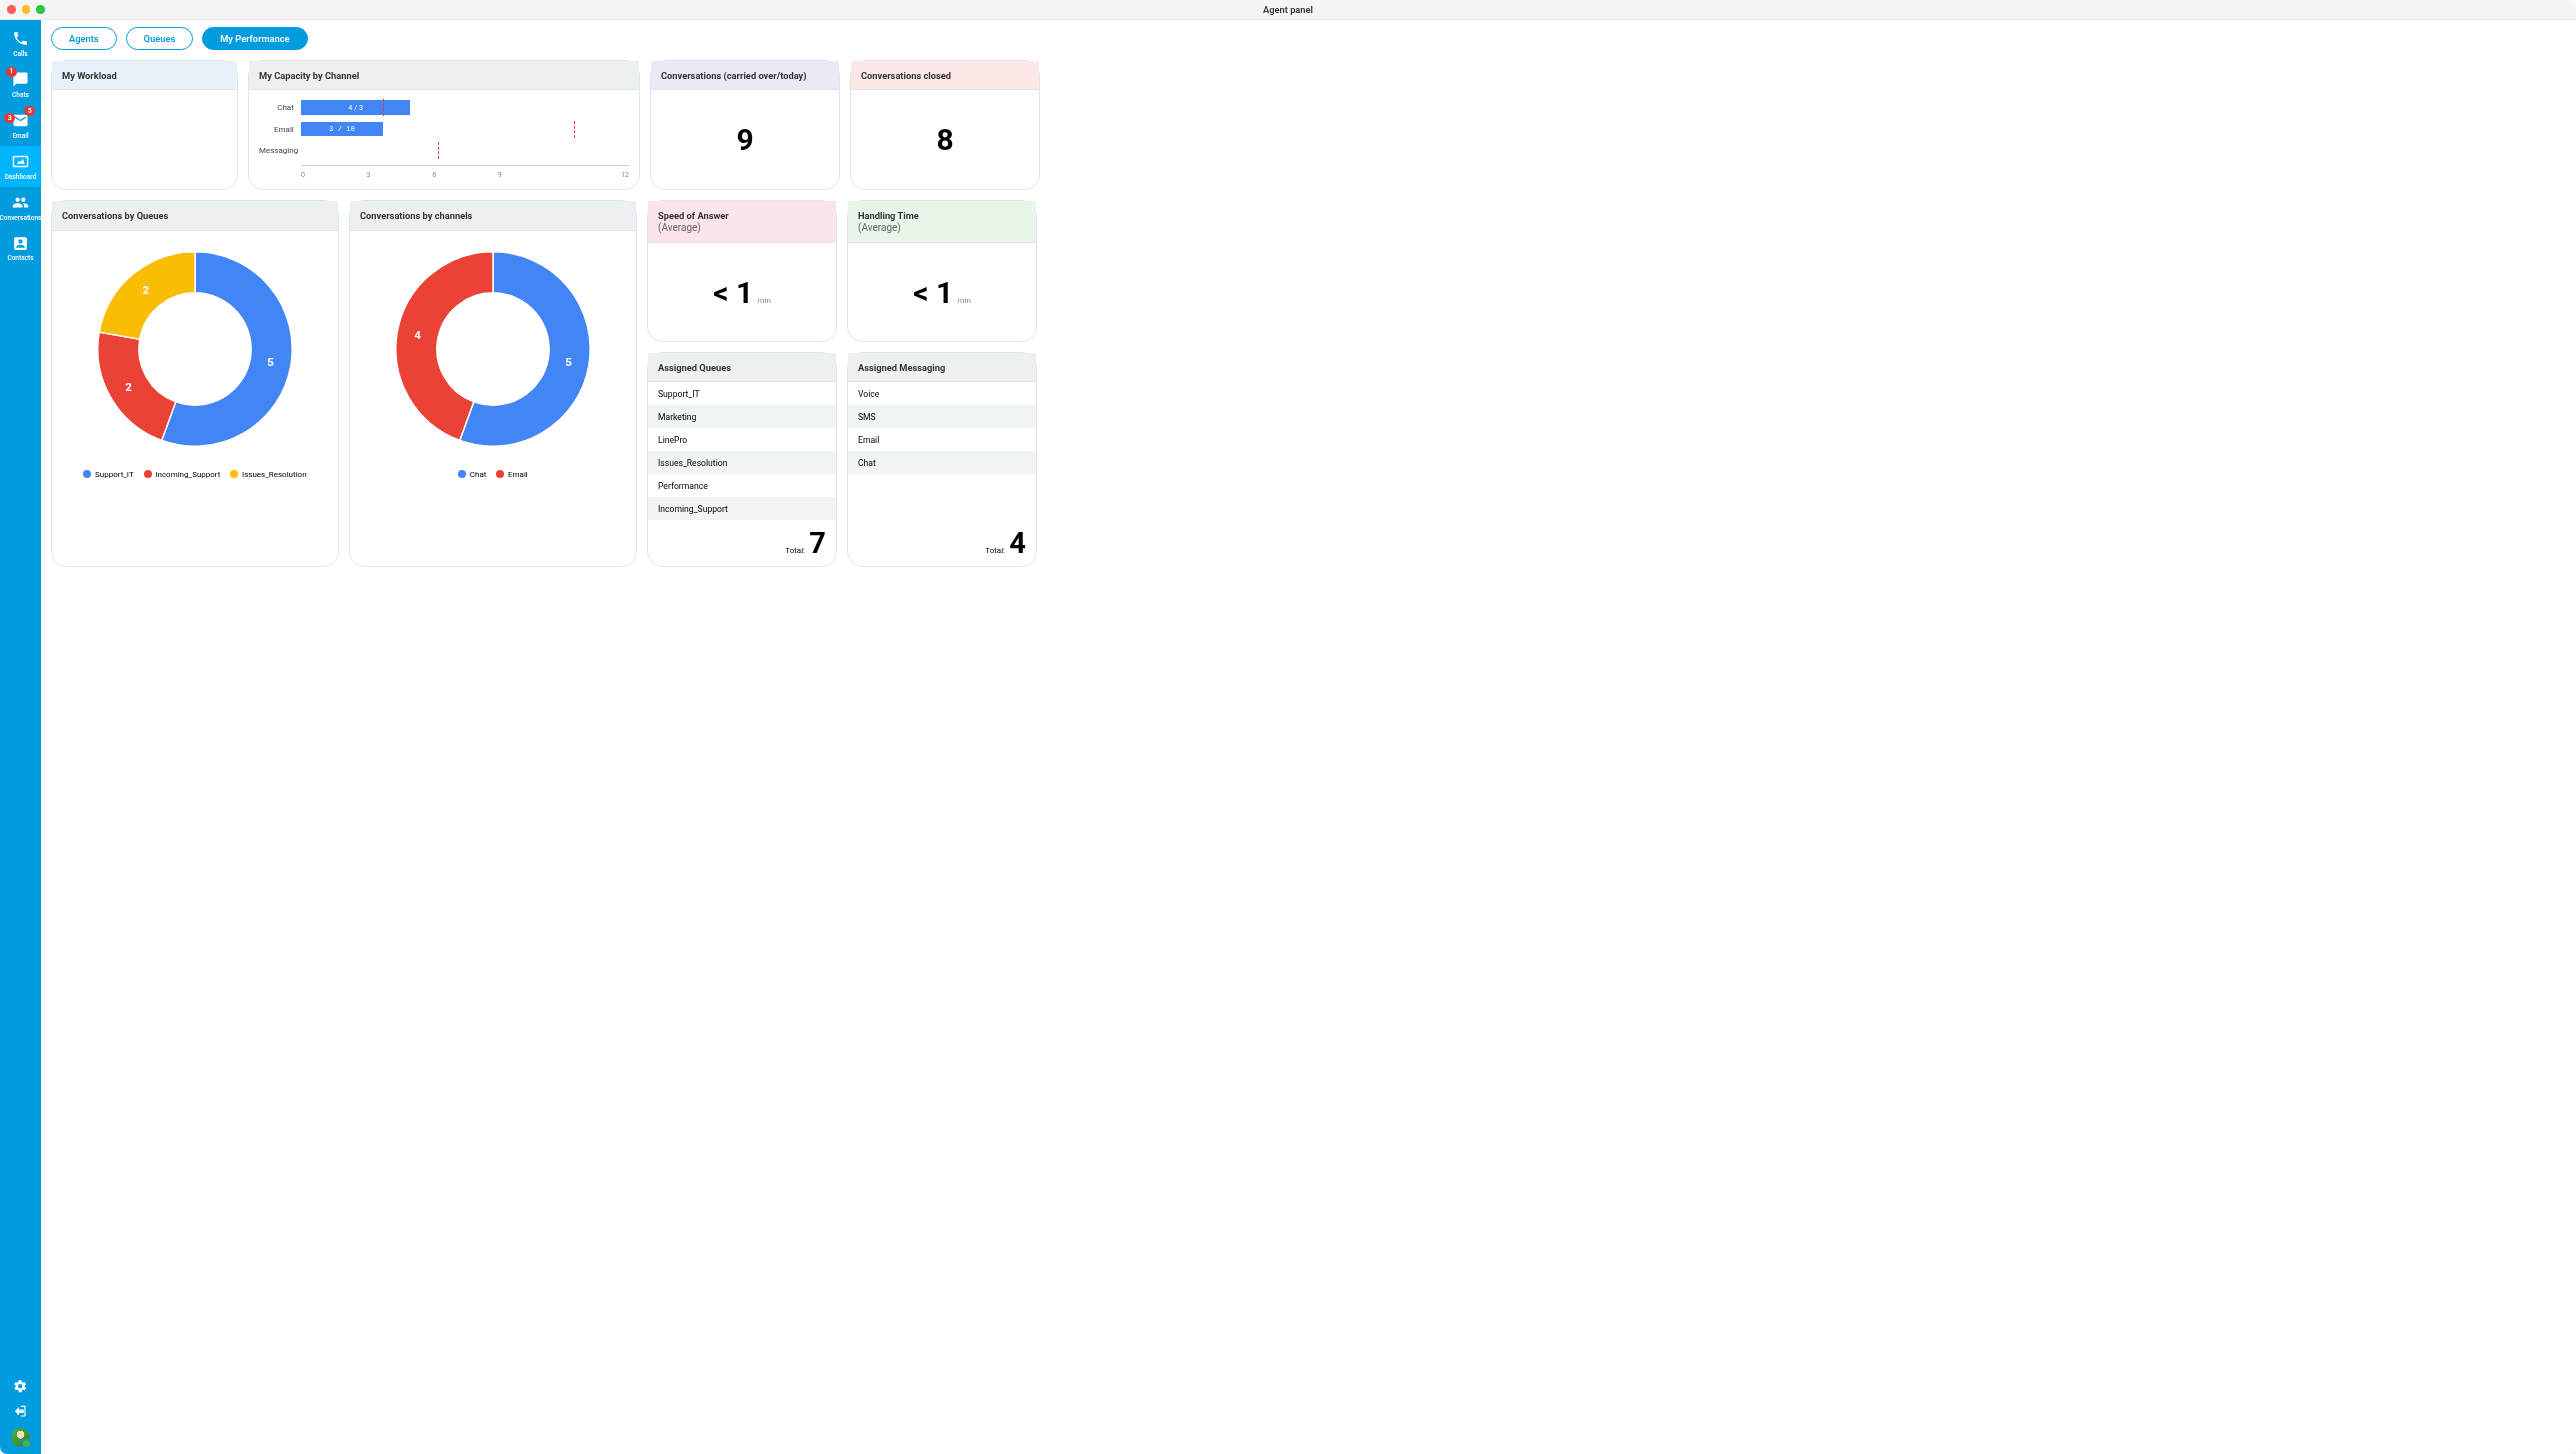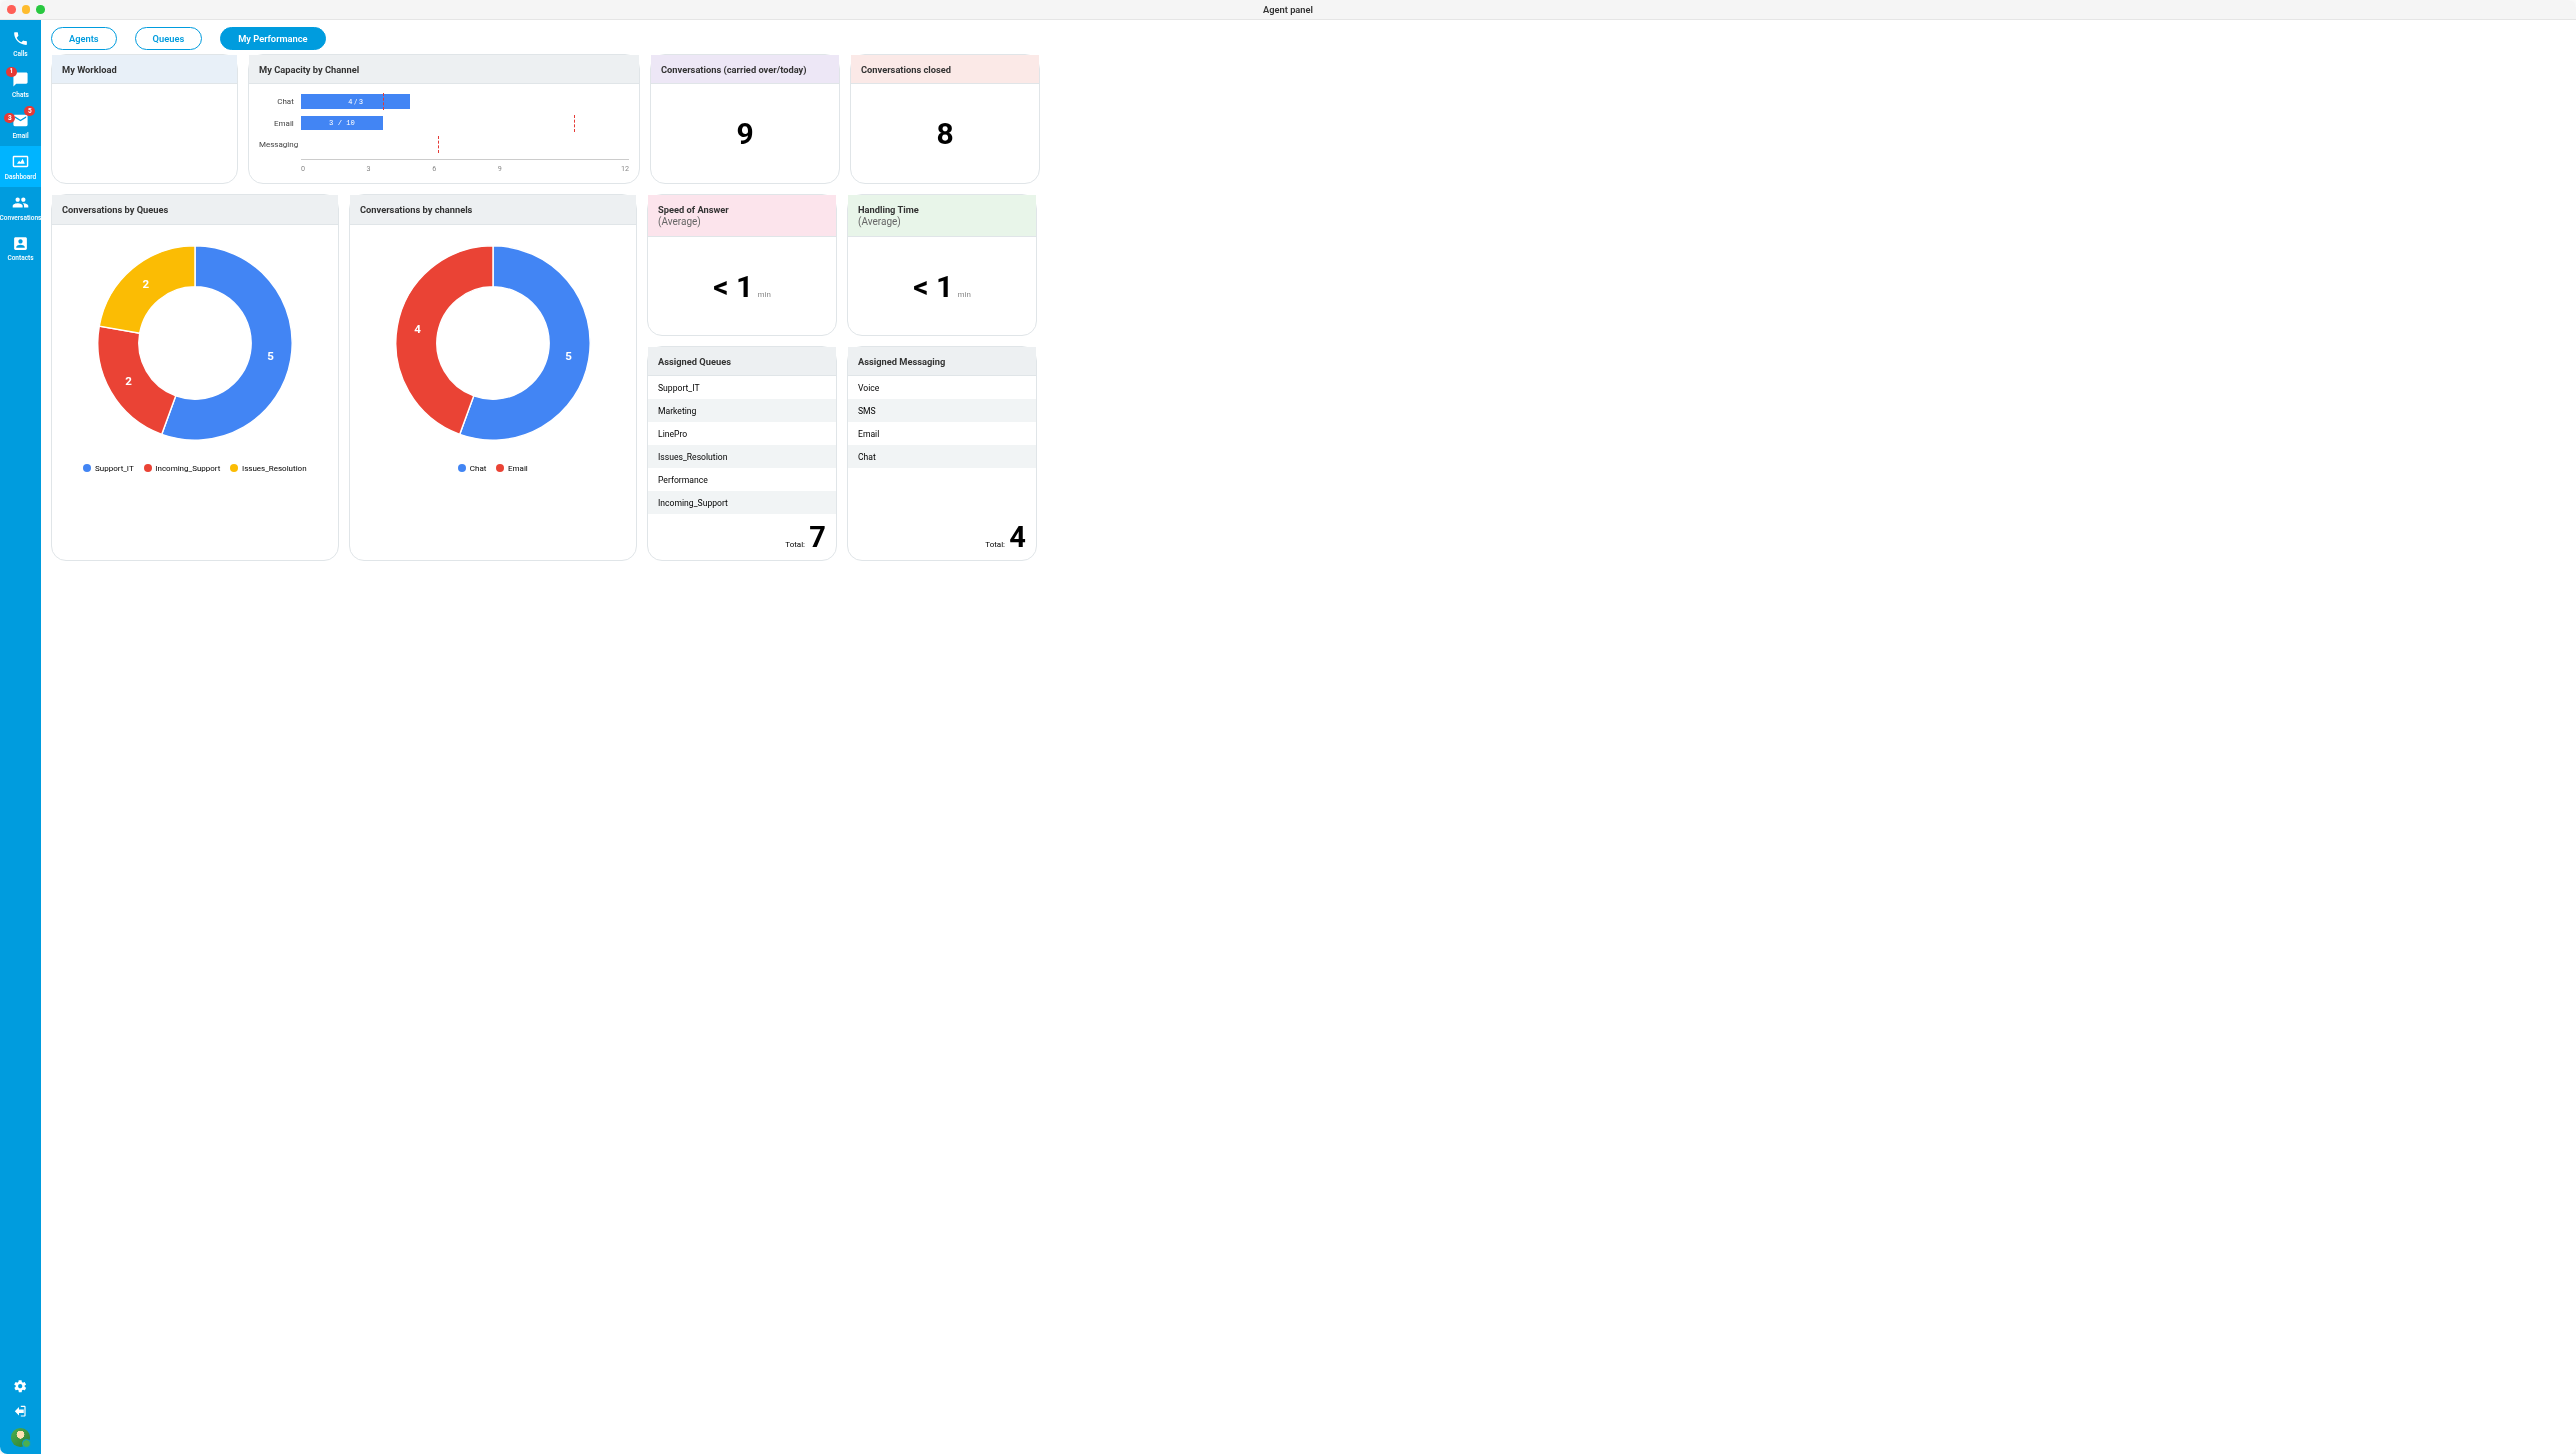--- a/index.html
+++ b/index.html
@@ -16,21 +16,21 @@
 .nav-item.active{background:#00b4ff}
 .nav-item .lbl{font-size:6.5px;margin-top:2.9px;font-weight:500}
 .nav-item svg{width:17px;height:17px;fill:#fff}
 .badge{position:absolute;background:#e53935;color:#fff;font-size:6.5px;border-radius:5.8px;padding:0.7px 3.6px;font-weight:700;line-height:8.6px}
 .badge.b1{top:2.9px;left:5.8px}.badge.b5{top:1.4px;right:5.8px}.badge.b3{top:8.6px;left:4.3px}
 .sidebar-bottom{margin-top:auto;display:flex;flex-direction:column;align-items:center;padding-bottom:7.2px;gap:10px}
 .sidebar-bottom svg{width:14.4px;height:14.4px;fill:#fff;cursor:pointer}
 .avatar{width:18.7px;height:18.7px;border-radius:50%;background:linear-gradient(135deg,#7bc96f,#4caf50);position:relative;cursor:pointer;background-image:radial-gradient(circle at 50% 35%,#ffe0b2 0 25%,transparent 26%),linear-gradient(135deg,#4caf50,#2e7d32)}
 .avatar::after{content:"";position:absolute;right:-1.4px;bottom:-1.4px;width:7.2px;height:7.2px;background:#4caf50;border:1.4px solid #009cde;border-radius:50%}
 .main{flex:1;background:#fff;overflow:auto;padding:7.2px 10px}
-.tabs{display:flex;gap:18px;margin-bottom:4px}
+.tabs{display:flex;gap:9px;margin-bottom:10px}
 .tab{border:0.7px solid #009cde;border-radius:13px;padding:5px 17px;font-size:9.3px;font-weight:600;color:#009cde;background:#fff;cursor:pointer}
 .tab.active{background:#009cde;color:#fff}
 .grid{display:grid;grid-template-columns:187px 392px 190px 190px;gap:10px}
 .card{border:0.7px solid #e0e5e8;border-radius:15px;background:#fff;display:flex;flex-direction:column}
 .card-hdr{padding:8.6px 10px;font-size:9.3px;font-weight:700;color:#333;border-bottom:0.7px solid #e0e5e8}
 .card-hdr.blue{background:#e8f0f8}.card-hdr.grey{background:#edf0f2}.card-hdr.purple{background:#ede7f6}.card-hdr.red{background:#fbe9e7}.card-hdr.pink{background:#fce4ec}.card-hdr.green{background:#e8f5e9}
 .card-hdr .sub{font-size:10px;font-weight:400;color:#666;margin-top:1.4px}
 .card-body{flex:1;padding:10px;position:relative}
 .bignum{font-size:30px;font-weight:700;text-align:center;padding:21.6px 0}
 .bignum-unit{font-size:8px;color:#888;font-weight:400;margin-left:4.3px}

